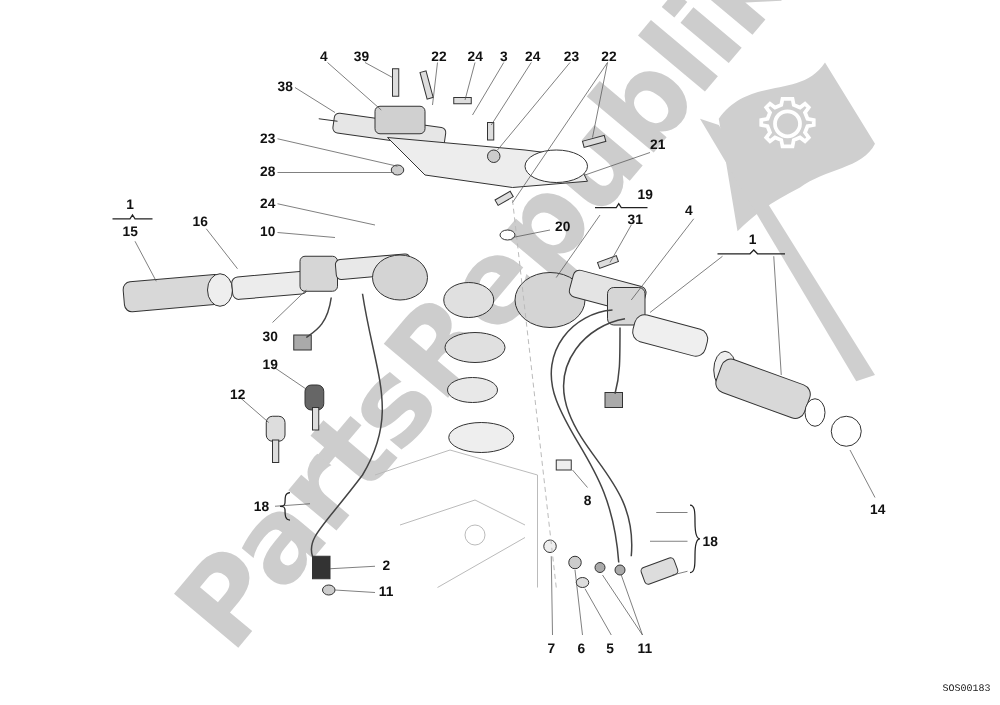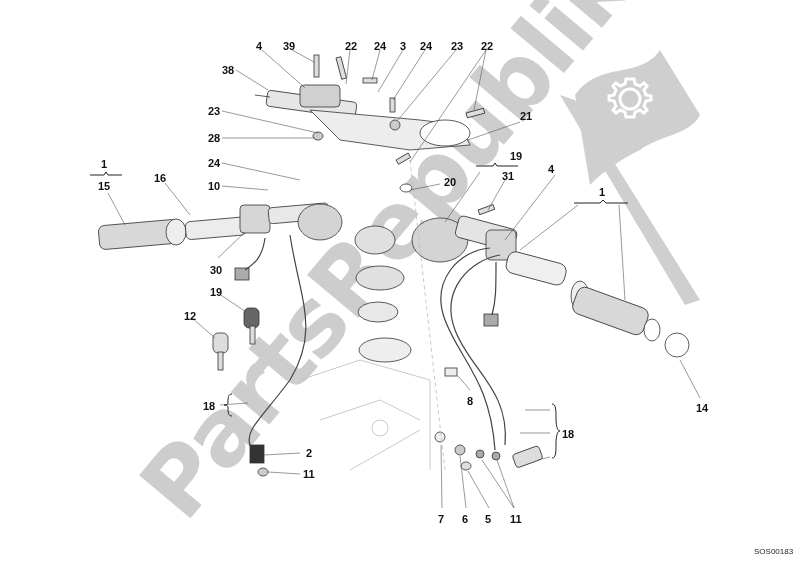--- a/index.html
+++ b/index.html
@@ -1,20 +1,20 @@
 <!DOCTYPE html>
 <html><head>
 <meta charset="utf-8">
 <style>
   html, body { margin:0; padding:0; background:#ffffff; }
   #stage { position:relative; width:800px; height:564px; overflow:hidden; background:#ffffff;
     font-family:"Liberation Sans", sans-serif; }
   svg.layer { position:absolute; left:0; top:0; }
   .lbl { position:absolute; font-family:"Liberation Sans", sans-serif; font-weight:bold; font-size:11px; color:#111; line-height:12px; }
-  .code { position:absolute; font-family:Liberation Sans, sans-serif; font-size:8px; color:#222; }
+  .code { position:absolute; font-family:Liberation Mono, monospace; font-size:8px; color:#222; }
   .wm { position:absolute; font-family:"DejaVu Sans", sans-serif; font-weight:bold; color:#c8c8c8; font-size:92px;
     transform-origin:0 0; white-space:nowrap; letter-spacing:-2px; opacity:0.9; }
 </style>
 </head>
 <body>
 
 <div id="stage">
 
   <svg class="layer" width="800" height="564">
     <g fill="#cfcfcf">

